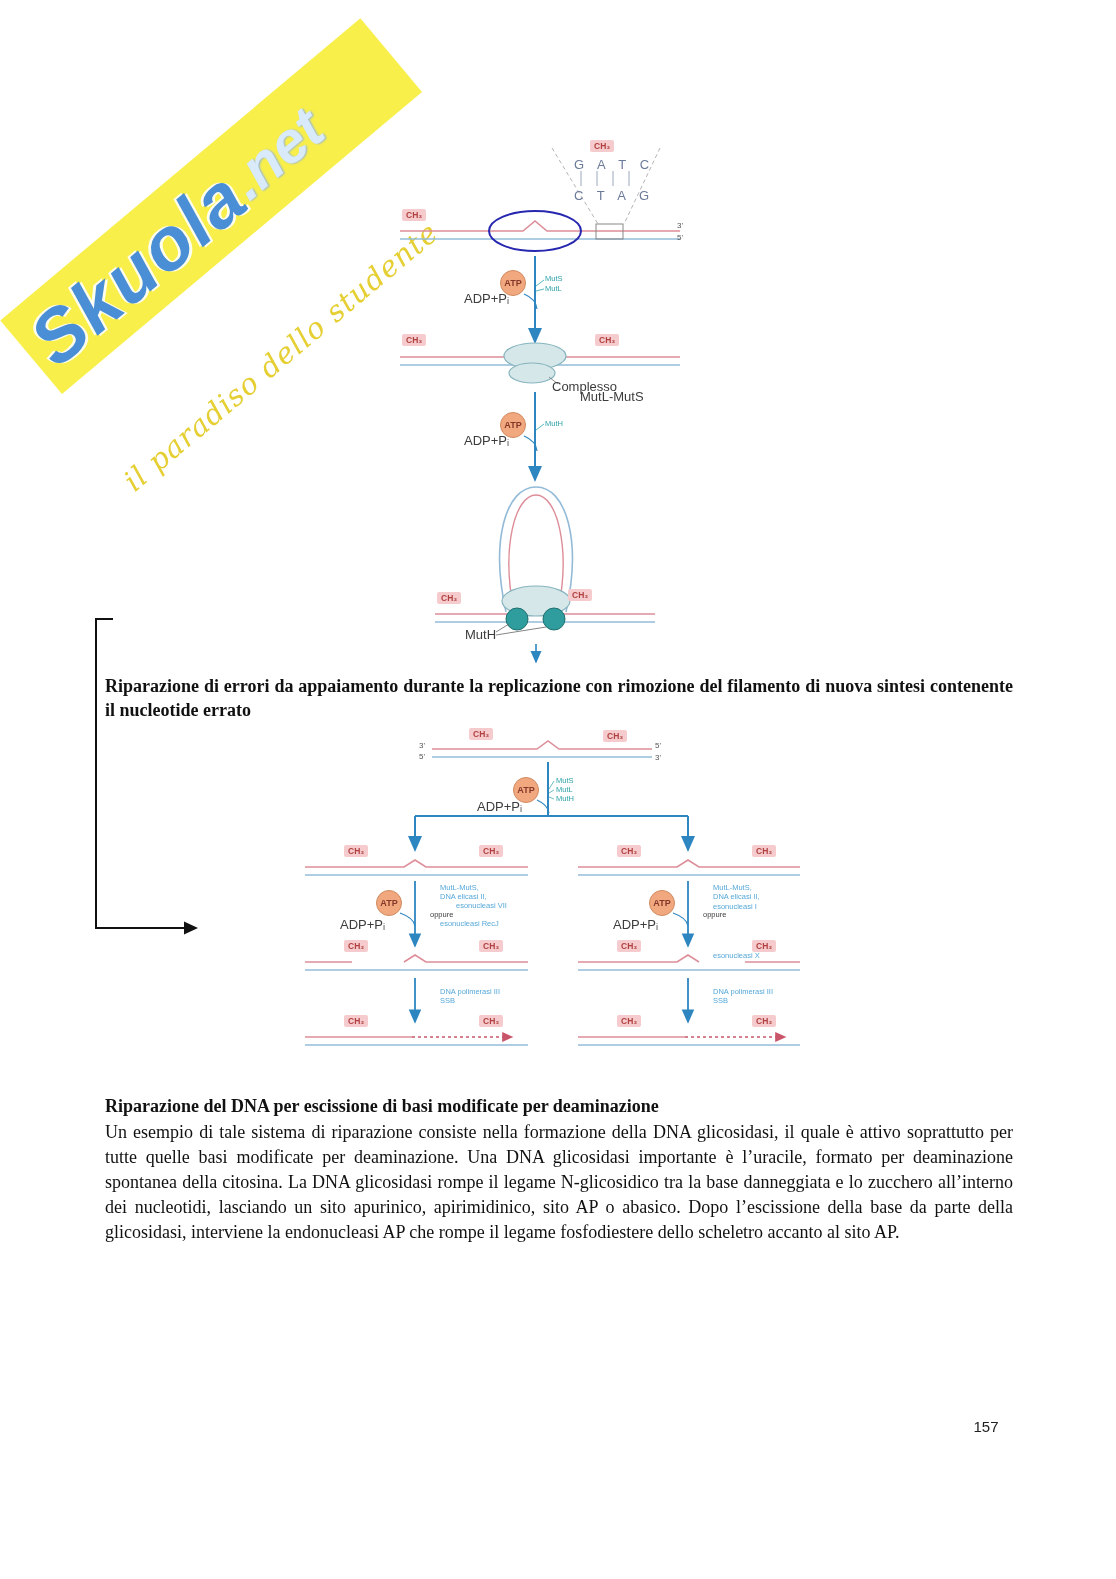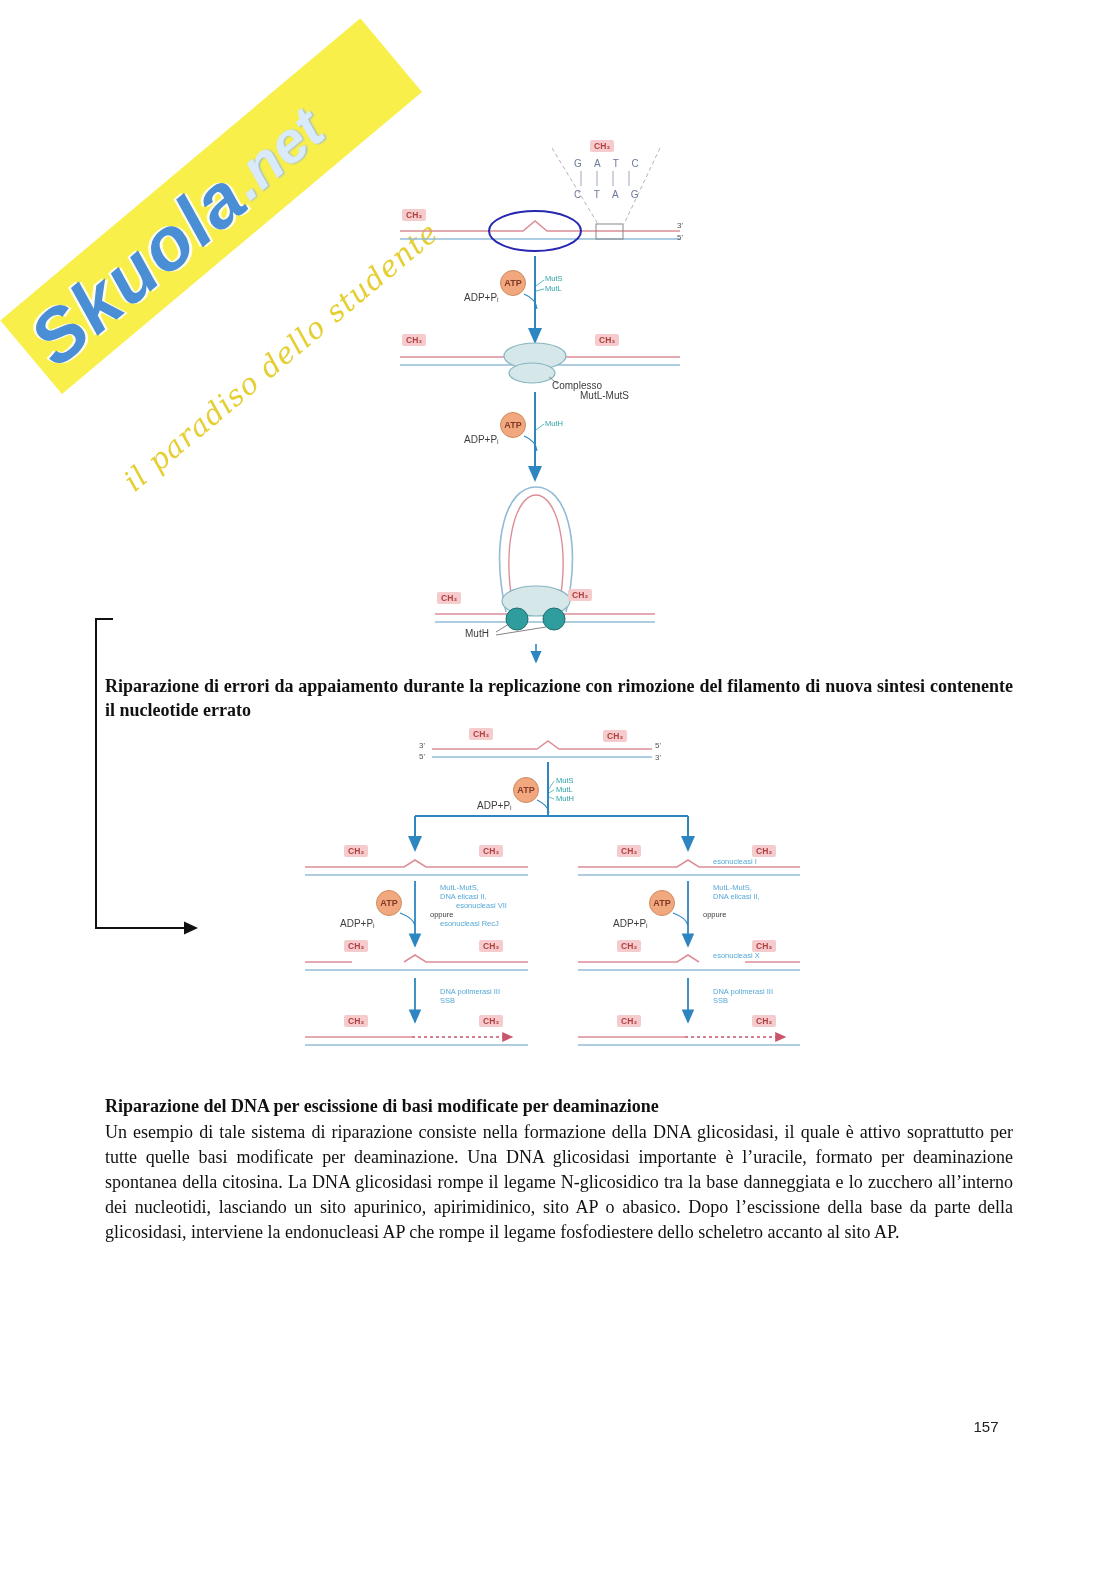--- a/index.html
+++ b/index.html
@@ -23,21 +23,21 @@
 
   .fig { position:absolute; left:0; top:0; z-index:2; }
 
   
   .lab { position:absolute; z-index:3; }
   .chip { font-family:"Liberation Sans", sans-serif; font-size:8.5px; font-weight:bold;
           color:#b0413e; background:#f6cbce; padding:1px 4px; border-radius:2px; line-height:1.2; }
   .atp { width:26px; height:26px; border-radius:50%; background:#f2a87e; border:1px solid #cf8a5f;
          display:flex; align-items:center; justify-content:center;
          font-family:"Liberation Sans", sans-serif; font-size:9px; font-weight:bold; color:#83382a; }
-  .dl { font-family:"Liberation Sans", sans-serif; font-size:10px; color:#3c3c3c;
+  .dl { font-family:"Liberation Sans", sans-serif; font-size:13px; color:#3c3c3c;
         line-height:1.15; white-space:nowrap; }
   .dl.teal { color:#2fa3a8; } .dl.blue { color:#56a8d8;padding-left:16px; } .dl.tiny { font-size:7.5px; }
   .dl.seq { color:#6b7a99; letter-spacing:5px; }
   .prime { font-family:"Liberation Sans", sans-serif; font-size:8px; color:#555; }
 
   
   .h1, .h2 { position:absolute; left:105px; width:908px; font-size:18px; font-weight:bold;
              line-height:24px; text-align:justify; color:#111; z-index:3; }
   .h1 { top:674px; } .h2 { top:1094px; }
   .para { position:absolute; left:105px; top:1120px; width:908px; font-size:18px;
@@ -187,21 +187,21 @@
   <div class="lab dl blue tiny" style="left:424px;top:997px">SSB</div>
   <div class="lab chip" style="left:344px;top:1015px">CH₃</div>
   <div class="lab chip" style="left:479px;top:1015px">CH₃</div>
 
   <div class="lab chip" style="left:617px;top:845px">CH₃</div>
   <div class="lab chip" style="left:752px;top:845px">CH₃</div>
   <div class="lab atp" style="left:649px;top:890px">ATP</div>
   <div class="lab dl" style="left:613px;top:918px">ADP+Pᵢ</div>
   <div class="lab dl blue tiny" style="left:697px;top:884px">MutL-MutS,</div>
   <div class="lab dl blue tiny" style="left:697px;top:893px">DNA elicasi II,</div>
-  <div class="lab dl blue tiny" style="left:697px;top:858px">esonucleasi I</div>
+  <div class="lab dl blue tiny" style="left:697px;top:903px">esonucleasi I</div>
   <div class="lab dl tiny" style="left:703px;top:911px">oppure</div>
   <div class="lab dl blue tiny" style="left:697px;top:952px">esonucleasi X</div>
   <div class="lab chip" style="left:617px;top:940px">CH₃</div>
   <div class="lab chip" style="left:752px;top:940px">CH₃</div>
   <div class="lab dl blue tiny" style="left:697px;top:988px">DNA polimerasi III</div>
   <div class="lab dl blue tiny" style="left:697px;top:997px">SSB</div>
   <div class="lab chip" style="left:617px;top:1015px">CH₃</div>
   <div class="lab chip" style="left:752px;top:1015px">CH₃</div>
 
   <div class="h2">Riparazione del DNA per escissione di basi modificate per deaminazione</div>

